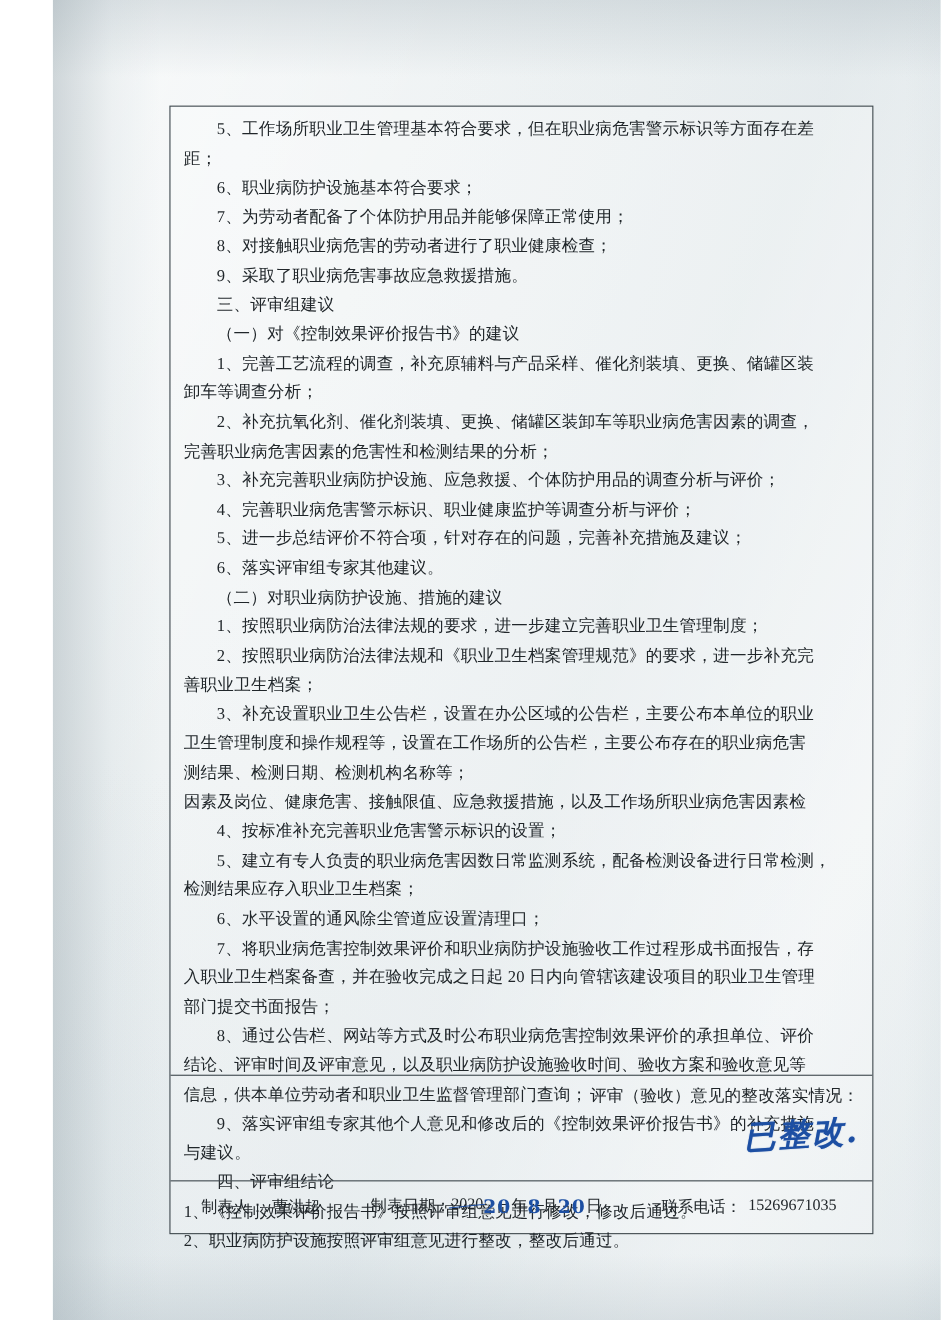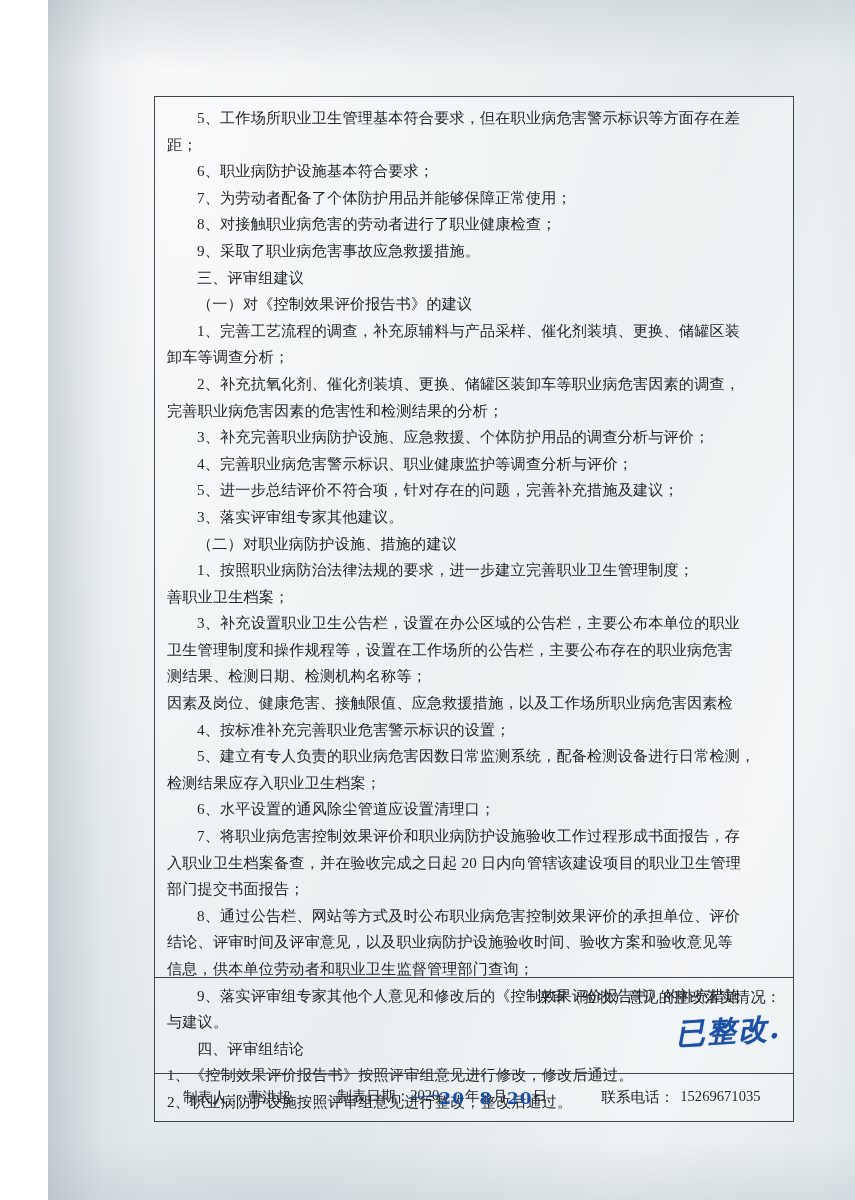--- a/index.html
+++ b/index.html
@@ -185,23 +185,24 @@
         <p class="line indent1">9、采取了职业病危害事故应急救援措施。</p>
         <p class="line indent1">三、评审组建议</p>
         <p class="line indent1">（一）对《控制效果评价报告书》的建议</p>
         <p class="line indent1">1、完善工艺流程的调查，补充原辅料与产品采样、催化剂装填、更换、储罐区装</p>
         <p class="line indent0">卸车等调查分析；</p>
         <p class="line indent1">2、补充抗氧化剂、催化剂装填、更换、储罐区装卸车等职业病危害因素的调查，</p>
         <p class="line indent0">完善职业病危害因素的危害性和检测结果的分析；</p>
         <p class="line indent1">3、补充完善职业病防护设施、应急救援、个体防护用品的调查分析与评价；</p>
         <p class="line indent1">4、完善职业病危害警示标识、职业健康监护等调查分析与评价；</p>
         <p class="line indent1">5、进一步总结评价不符合项，针对存在的问题，完善补充措施及建议；</p>
-        <p class="line indent1">3、落实评审组专家其他建议。</p>
+        <p class="line indent1">6、落实评审组专家其他建议。</p>
         <p class="line indent1">（二）对职业病防护设施、措施的建议</p>
         <p class="line indent1">1、按照职业病防治法律法规的要求，进一步建立完善职业卫生管理制度；</p>
+        <p class="line indent1">2、按照职业病防治法律法规和《职业卫生档案管理规范》的要求，进一步补充完</p>
         <p class="line indent0">善职业卫生档案；</p>
         <p class="line indent1">3、补充设置职业卫生公告栏，设置在办公区域的公告栏，主要公布本单位的职业</p>
         <p class="line indent0">卫生管理制度和操作规程等，设置在工作场所的公告栏，主要公布存在的职业病危害</p>
         <p class="line indent0">测结果、检测日期、检测机构名称等；</p>
         <p class="line indent0">因素及岗位、健康危害、接触限值、应急救援措施，以及工作场所职业病危害因素检</p>
         <p class="line indent1">4、按标准补充完善职业危害警示标识的设置；</p>
         <p class="line indent1">5、建立有专人负责的职业病危害因数日常监测系统，配备检测设备进行日常检测，</p>
         <p class="line indent0">检测结果应存入职业卫生档案；</p>
         <p class="line indent1">6、水平设置的通风除尘管道应设置清理口；</p>
         <p class="line indent1">7、将职业病危害控制效果评价和职业病防护设施验收工作过程形成书面报告，存</p>

